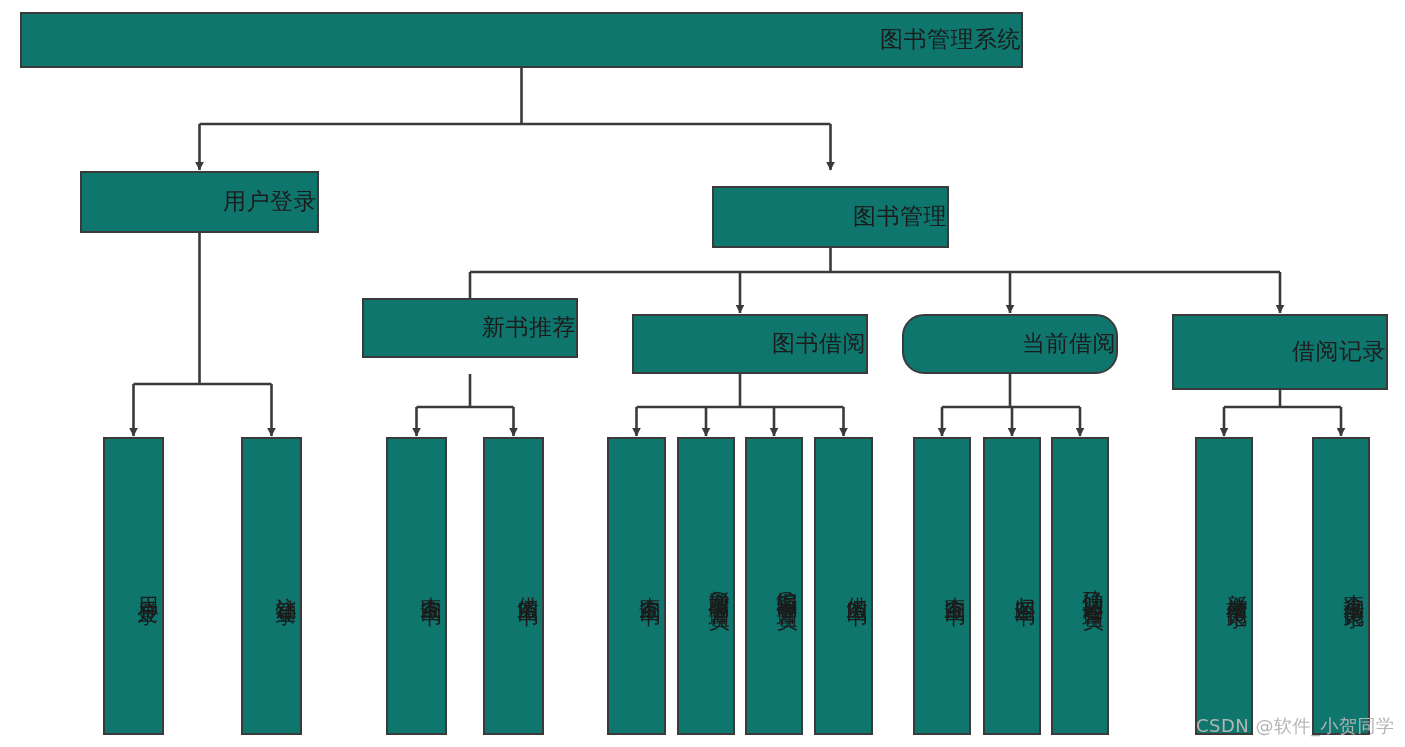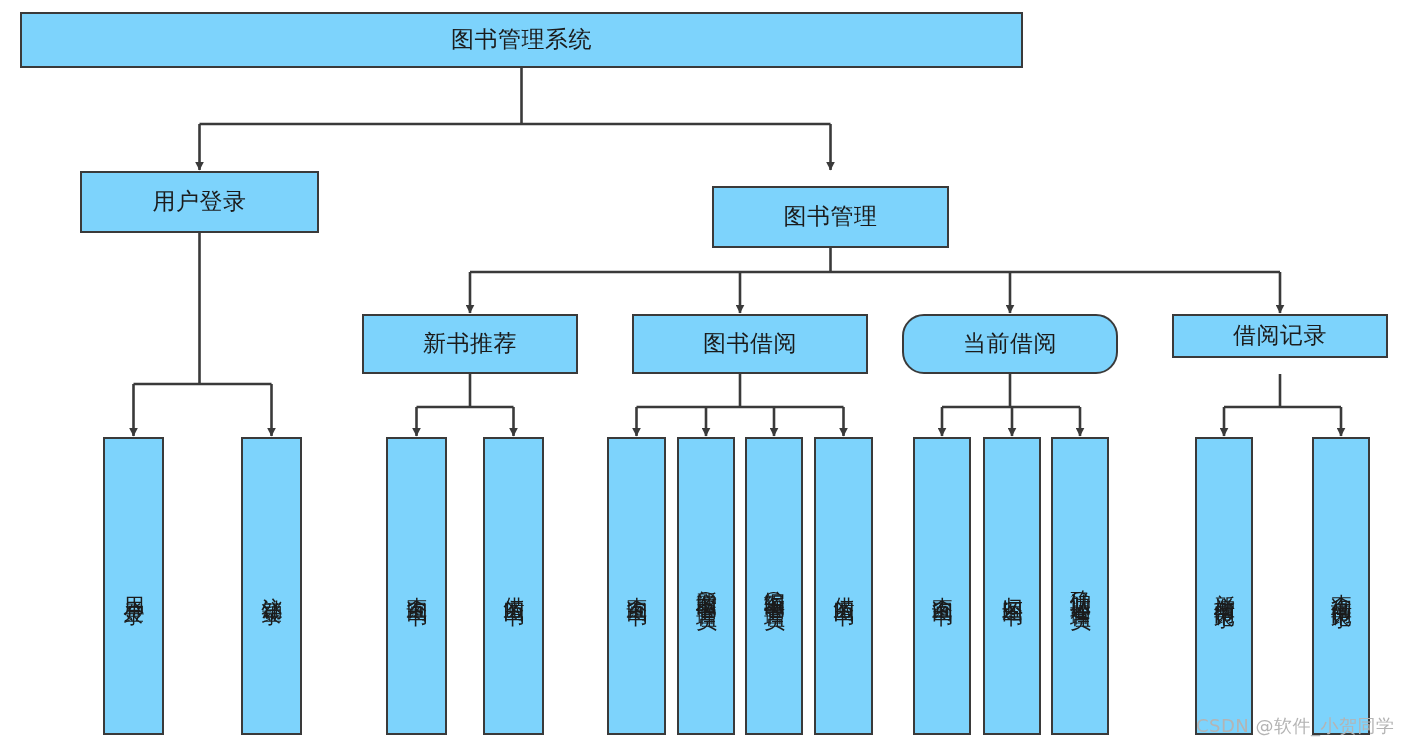--- a/index.html
+++ b/index.html
@@ -21,25 +21,25 @@
   #edges {
     position: absolute;
     left: 0;
     top: 0;
     width: 1405px;
     height: 747px;
   }
   .node {
     position: absolute;
     box-sizing: border-box;
-    background: #7dd3fc;
+    background: #0f766e;
     border: 2px solid #3a3a3a;
     display: flex;
     align-items: center;
-    justify-content: center;
+    justify-content: flex-end;
     overflow: hidden;
   }
   .node-h .label {
     font-size: 23px;
     line-height: 1.1;
     color: #1b1b1b;
     letter-spacing: 0.5px;
     white-space: nowrap;
   }
   .node-v {
@@ -115,30 +115,30 @@
   <div id="nodes-layer">
       <div class="node node-h" style="left: 20px; top: 12px; width: 1003px; height: 56px;">
         <span class="label">图书管理系统</span>
       </div>
       <div class="node node-h" style="left: 80px; top: 171px; width: 239px; height: 62px;">
         <span class="label">用户登录</span>
       </div>
       <div class="node node-h" style="left: 712px; top: 186px; width: 237px; height: 62px;">
         <span class="label">图书管理</span>
       </div>
-      <div class="node node-h" style="left: 362px; top: 314px; width: 216px; height: 60px;">
+      <div class="node node-h" style="left: 362px; top: 298px; width: 216px; height: 60px;">
         <span class="label">新书推荐</span>
       </div>
       <div class="node node-h" style="left: 632px; top: 314px; width: 236px; height: 60px;">
         <span class="label">图书借阅</span>
       </div>
       <div class="node node-h" style="left: 902px; top: 314px; width: 216px; height: 60px; border-radius: 22px;">
         <span class="label">当前借阅</span>
       </div>
-      <div class="node node-h" style="left: 1172px; top: 314px; width: 216px; height: 44px;">
+      <div class="node node-h" style="left: 1172px; top: 314px; width: 216px; height: 76px;">
         <span class="label">借阅记录</span>
       </div>
       <div class="node node-v" style="left: 103px; top: 437px; width: 61px; height: 298px;">
         <span class="label">用户登录</span>
       </div>
       <div class="node node-v" style="left: 241px; top: 437px; width: 61px; height: 298px;">
         <span class="label">注销登录</span>
       </div>
       <div class="node node-v" style="left: 386px; top: 437px; width: 61px; height: 298px;">
         <span class="label">查询图书</span>

